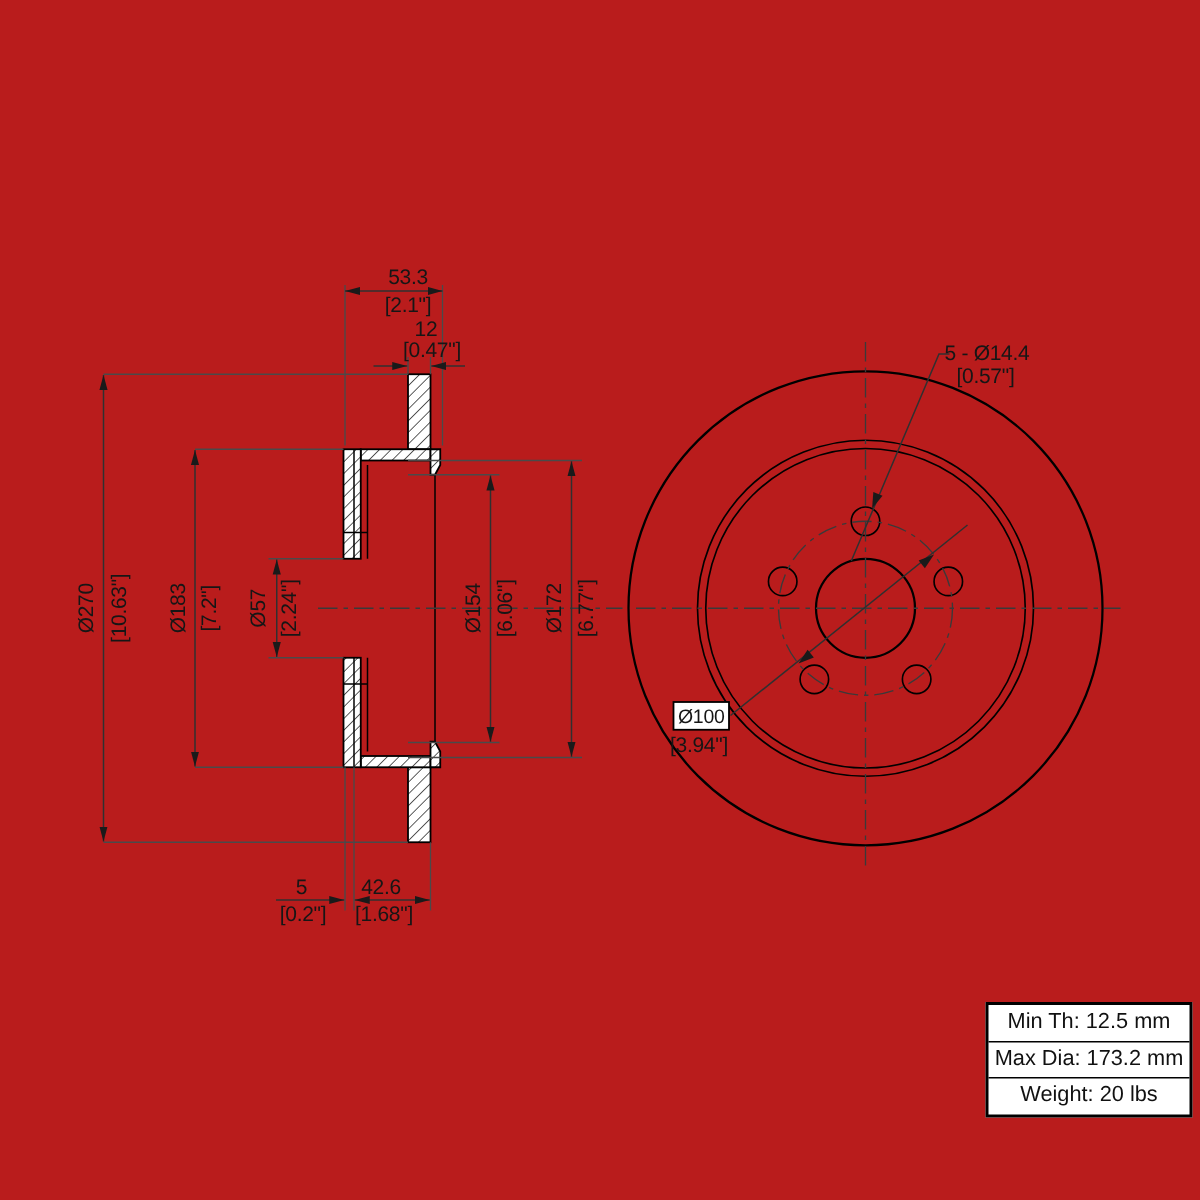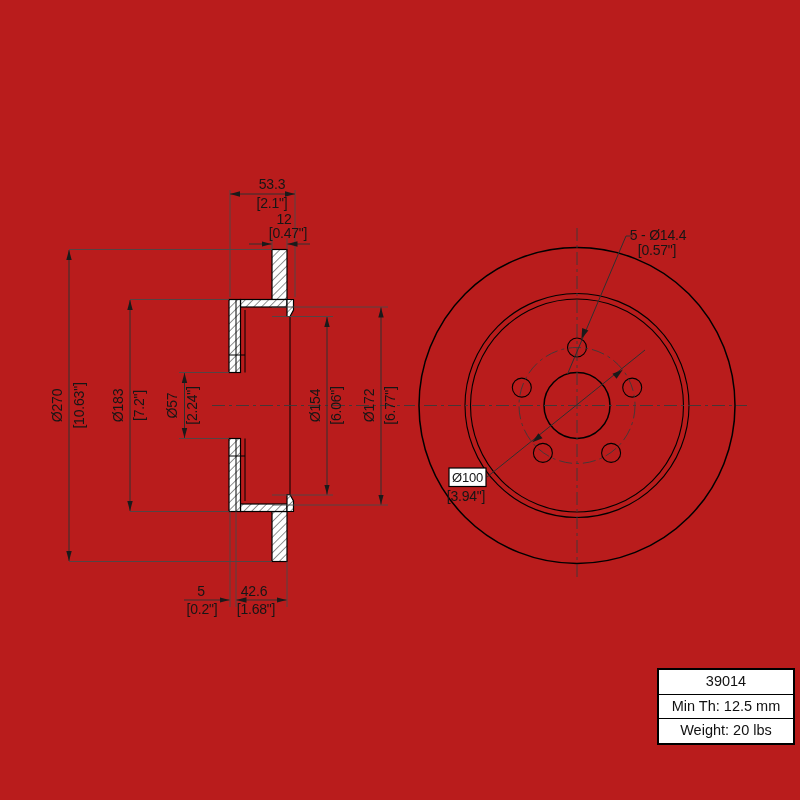--- a/index.html
+++ b/index.html
@@ -156,18 +156,18 @@
       <path class="arrowhead" d="M0,0 L-10.5,3.3 L-10.5,-3.3 z" transform="translate(622.7,369.7) rotate(-38.8)"></path>
       <rect class="leaderbox" x="449" y="468" width="37" height="18.5"></rect>
       <text class="small" x="467.5" y="482" text-anchor="middle">Ø100</text>
       <text x="466" y="501" text-anchor="middle">[3.94"]</text>
     </g>
   </g>
 </svg>
 
 
 <div class="titleblock">
-  <div class="tb-row">39014</div>
   <div class="tb-row">Min Th: 12.5 mm</div>
+  <div class="tb-row">Max Dia: 173.2 mm</div>
   <div class="tb-row">Weight: 20 lbs</div>
 </div>
 
 </div>
 
 </body></html>

